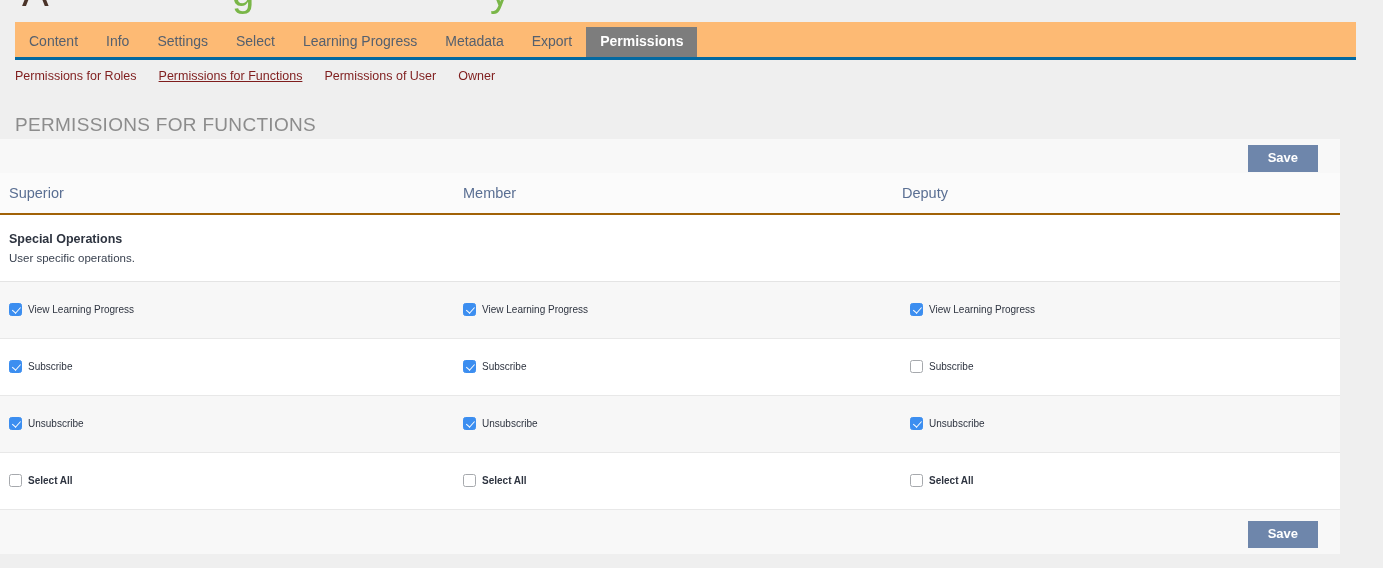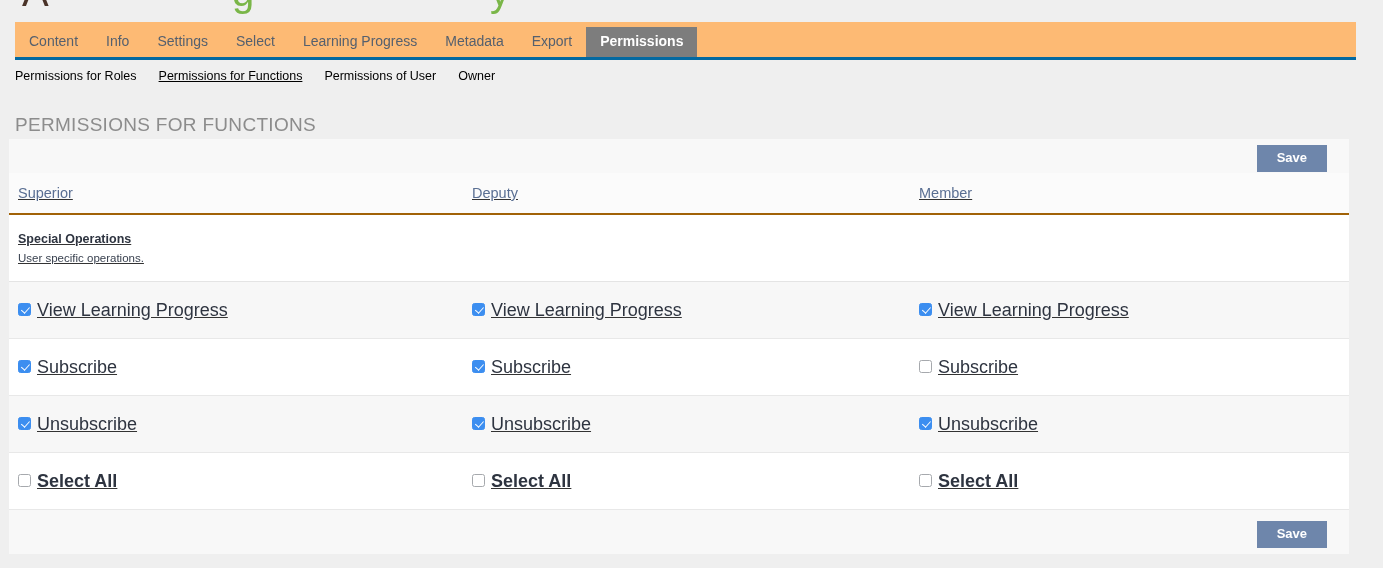--- a/index.html
+++ b/index.html
@@ -74,21 +74,21 @@
     position: absolute;
     top: 64px; left: 15px;
     width: 1341px;
     height: 24px;
     display: flex;
     align-items: center;
     gap: 22px;
   }
   .subnav-item {
     font-size: 12.5px;
-    color: #000000;
+    color: #7f1d1d;
     cursor: pointer;
     white-space: nowrap;
   }
   .subnav-item.active {
     text-decoration: underline;
   }
 
   
   .page-title {
     position: absolute;
@@ -98,25 +98,24 @@
     letter-spacing: 0.3px;
     color: #8c8c8c;
     font-weight: 400;
     white-space: nowrap;
   }
 
   
   .card {
     position: absolute;
     top: 139px;
-    left: 9px;
+    left: 0;
     width: 1340px;
     background: #86efac;
     box-sizing: border-box;
-    text-decoration: underline;
   }
 
   .toolbar-row {
     height: 34px;
     background: #f8f8f8;
     position: relative;
   }
   .toolbar-row.bottom {
     height: 44px;
   }
@@ -209,21 +208,21 @@
     height: 7px;
     border: solid #ffffff;
     border-width: 0 1.6px 1.6px 0;
     transform: rotate(42deg);
   }
   .cb.off {
     background: #ffffff;
     border: 1px solid #a6a9ad;
   }
   .cb-label {
-    font-size: 18px;
+    font-size: 10px;
     color: #2e3440;
     white-space: nowrap;
     line-height: 1;
   }
   .cb-label.bold { font-weight: 700; }
 </style>
 </head>
 <body>
 
 <div class="logo-strip">
@@ -253,22 +252,22 @@
 <div class="page-title">PERMISSIONS FOR FUNCTIONS</div>
 
 <div class="card">
 
   <div class="toolbar-row">
     <button class="btn-save">Save</button>
   </div>
 
   <div class="header-row">
     <div class="col col-1">Superior</div>
+    <div class="col col-3">Member</div>
     <div class="col col-2">Deputy</div>
-    <div class="col col-3">Member</div>
   </div>
 
   <div class="section-row">
     <div class="section-title">Special Operations</div>
     <div class="section-sub">User specific operations.</div>
   </div>
 
   <div id="rows">
       <div class="perm-row odd">
         <div class="col col-1">

